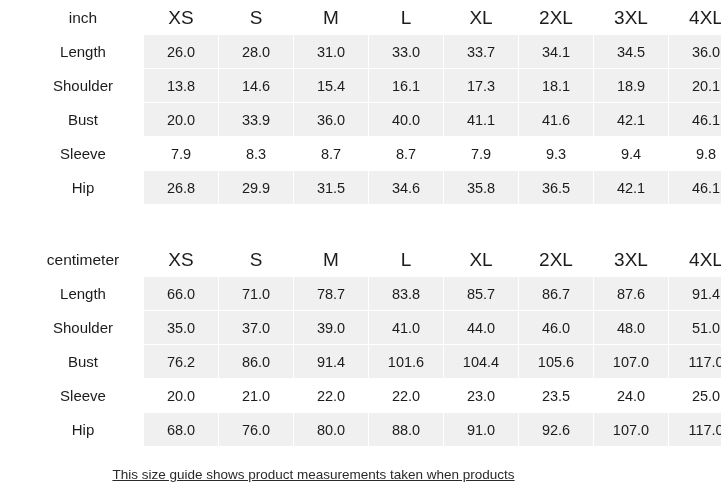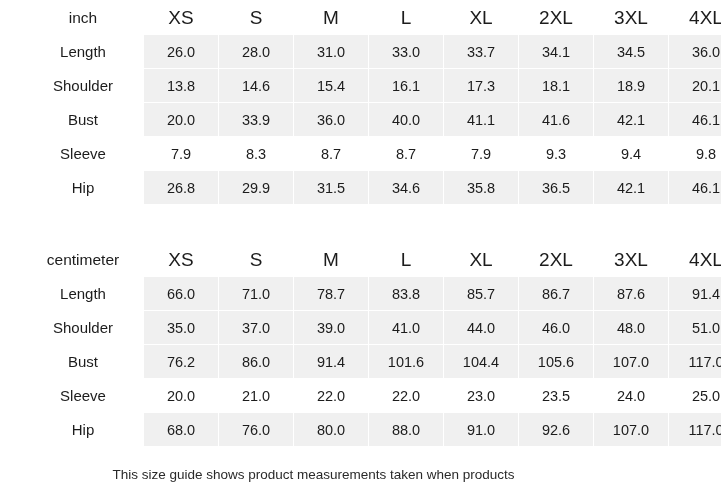--- a/index.html
+++ b/index.html
@@ -69,21 +69,21 @@
     background: #ffffff;
     padding: 0;
   }
   .footer {
     margin-top: 18px;
     text-align: center;
     font-size: 13.5px;
     color: #2a2a2a;
     line-height: 1.55;
   }
-  .footer div { white-space: nowrap; }
+  .footer div { white-space: nowrap; text-decoration: underline; }
 </style>
 </head>
 <body>
 
 <div class="page">
 
   <table class="size-table">
     <colgroup>
       <col class="c0">
         <col class="cx">

